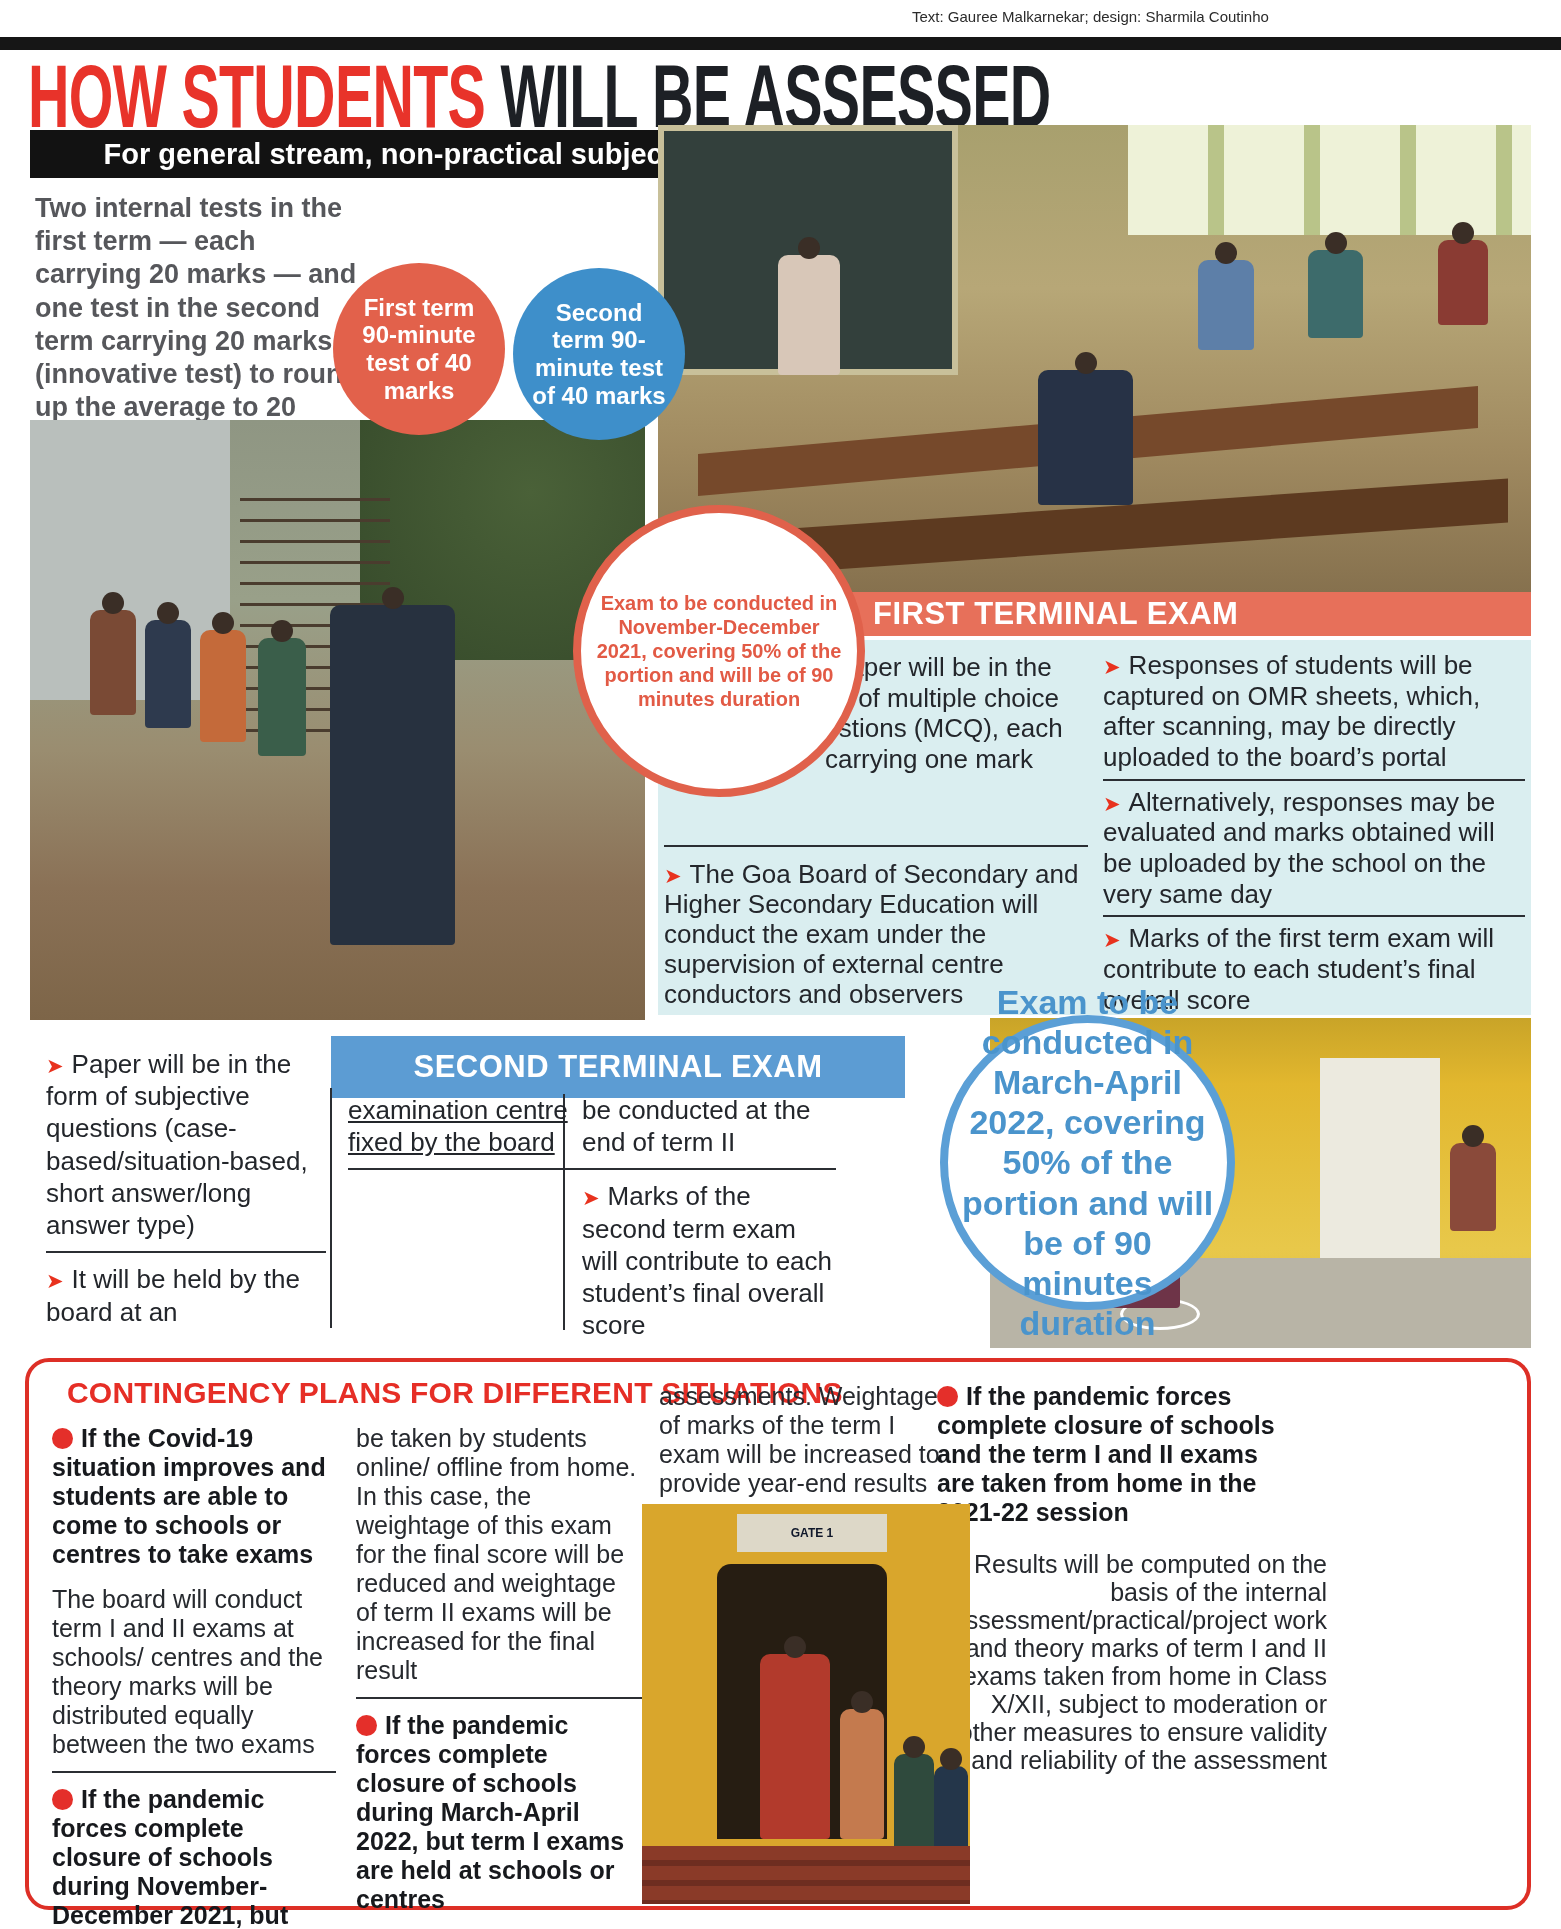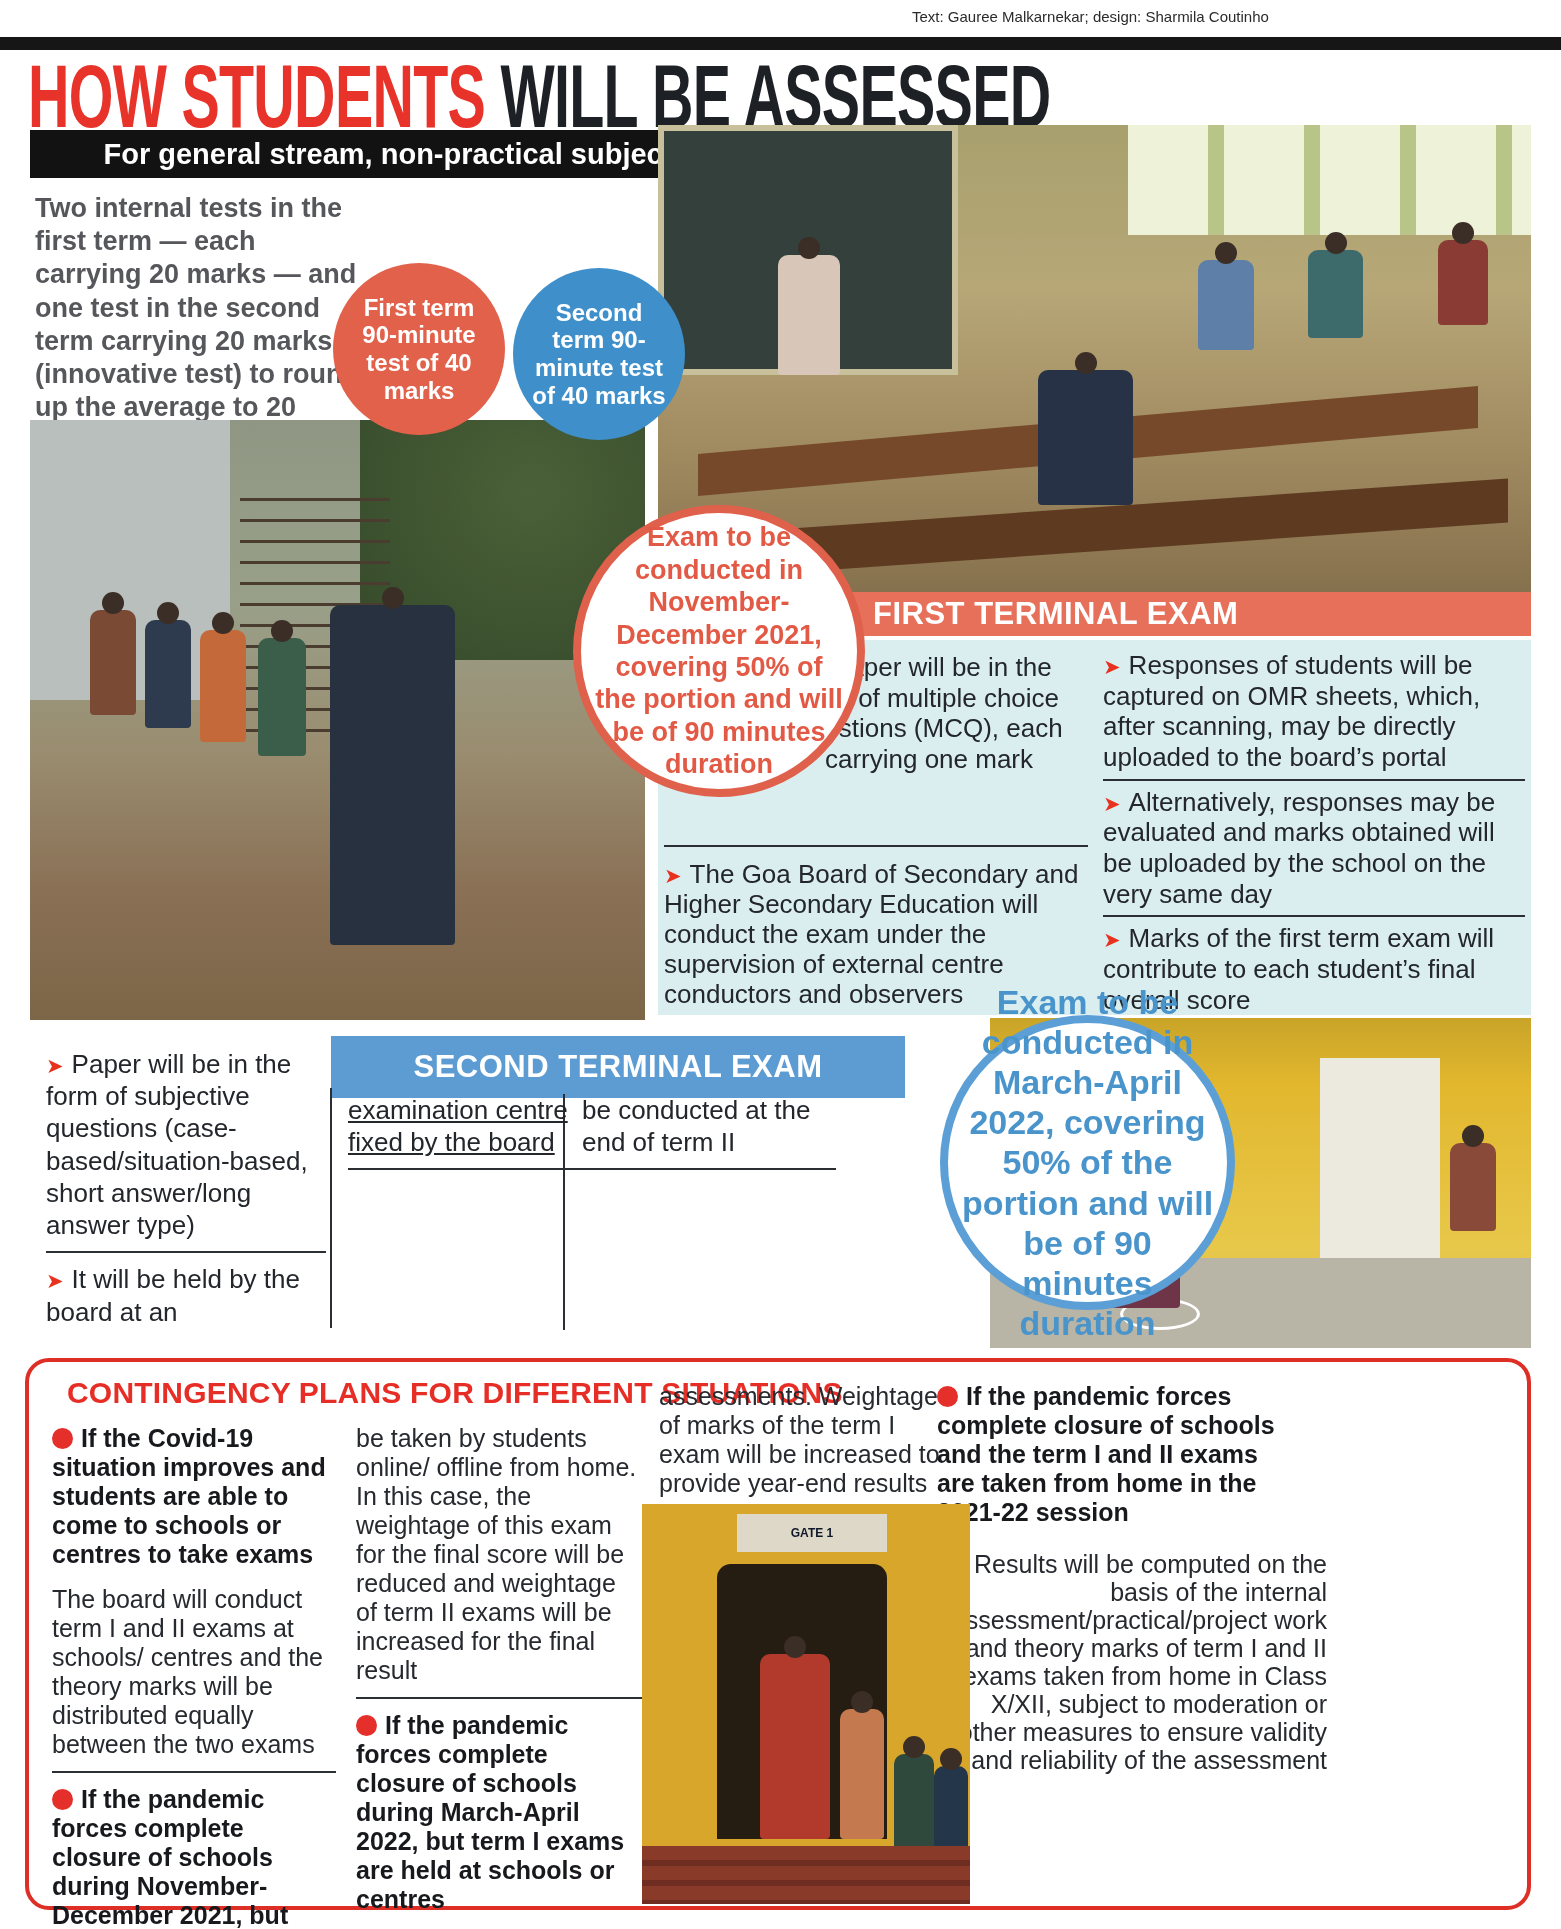--- a/index.html
+++ b/index.html
@@ -22,21 +22,21 @@
          color:#56575b;line-height:1.23;}
 
   
   .circle{position:absolute;border-radius:50%;display:flex;align-items:center;justify-content:center;
           text-align:center;font-weight:700;box-sizing:border-box;z-index:6;}
   .term-first{left:333px;top:263px;width:172px;height:172px;background:#e2614b;color:#fff;
               font-size:24px;line-height:1.15;padding:0 14px;}
   .term-second{left:513px;top:268px;width:172px;height:172px;background:#3e8fca;color:#fff;
                font-size:24px;line-height:1.15;padding:0 14px;}
   .exam-circle1{left:573px;top:505px;width:292px;height:292px;background:#fff;border:8px solid #e0614b;
-                color:#e25a45;font-size:27px;line-height:1.2;padding:0 12px;}
+                color:#e25a45;font-size:20px;line-height:1.2;padding:0 12px;}
   .exam-circle2{left:940px;top:1015px;width:295px;height:295px;background:#fff;border:8px solid #5b9fd6;
                 color:#4a94cc;font-size:34px;line-height:1.18;padding:0 12px;}
 
   
   .photo{position:absolute;overflow:hidden;z-index:1;}
   .photo > div{position:absolute;}
   .fig{position:absolute;border-radius:10px 10px 4px 4px;}
   .fig::before{content:"";position:absolute;top:-18px;left:50%;transform:translateX(-50%);
                width:22px;height:22px;border-radius:50%;background:#3a2e26;}
 
@@ -183,20 +183,21 @@
 
   <div class="st-colB">
     <p class="btext"><span>examination centre fixed by the board</span></p>
     <div class="rule"></div>
   </div>
   <div class="vrule" style="left:563px;top:1094px;height:236px;"></div>
 
   <div class="st-colC">
     <p class="btext"><span>be conducted at the end of term II</span></p>
     <div class="rule"></div>
+    <p class="btext"><span class="arr">➤</span><span>Marks of the second term exam will contribute to each student’s final overall score</span></p>
   </div>
 
   <div class="contingency">
     <div class="cont-title">CONTINGENCY PLANS FOR DIFFERENT SITUATIONS</div>
 
     <div class="ccol c-col1">
       <p class="chead"><span class="dot"></span><span>If the Covid-19 situation improves and students are able to come to schools or centres to take exams</span></p>
       <p class="cbody">The board will conduct term I and II exams at schools/ centres and the theory marks will be distributed equally between the two exams</p>
       <div class="rule"></div>
       <p class="chead"><span class="dot"></span><span>If the pandemic forces complete closure of schools during November-December 2021, but term II exams are held at schools or centres</span></p>

